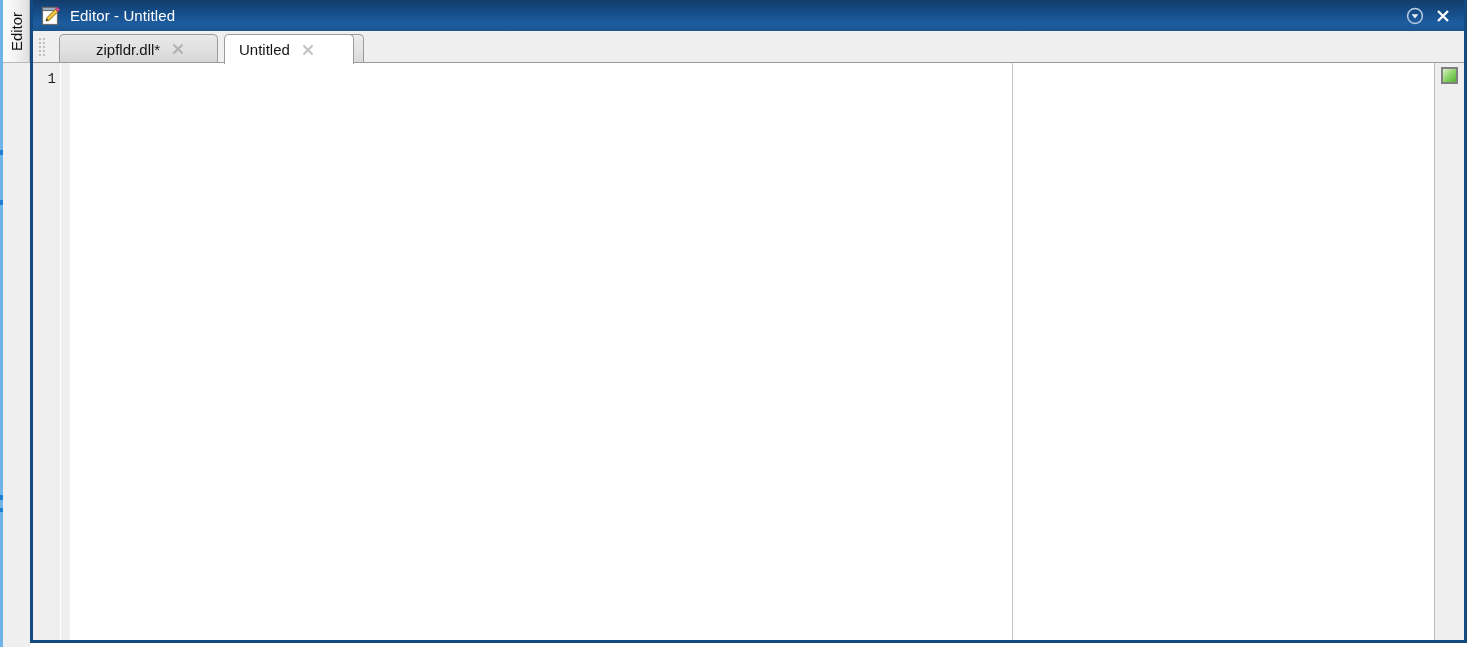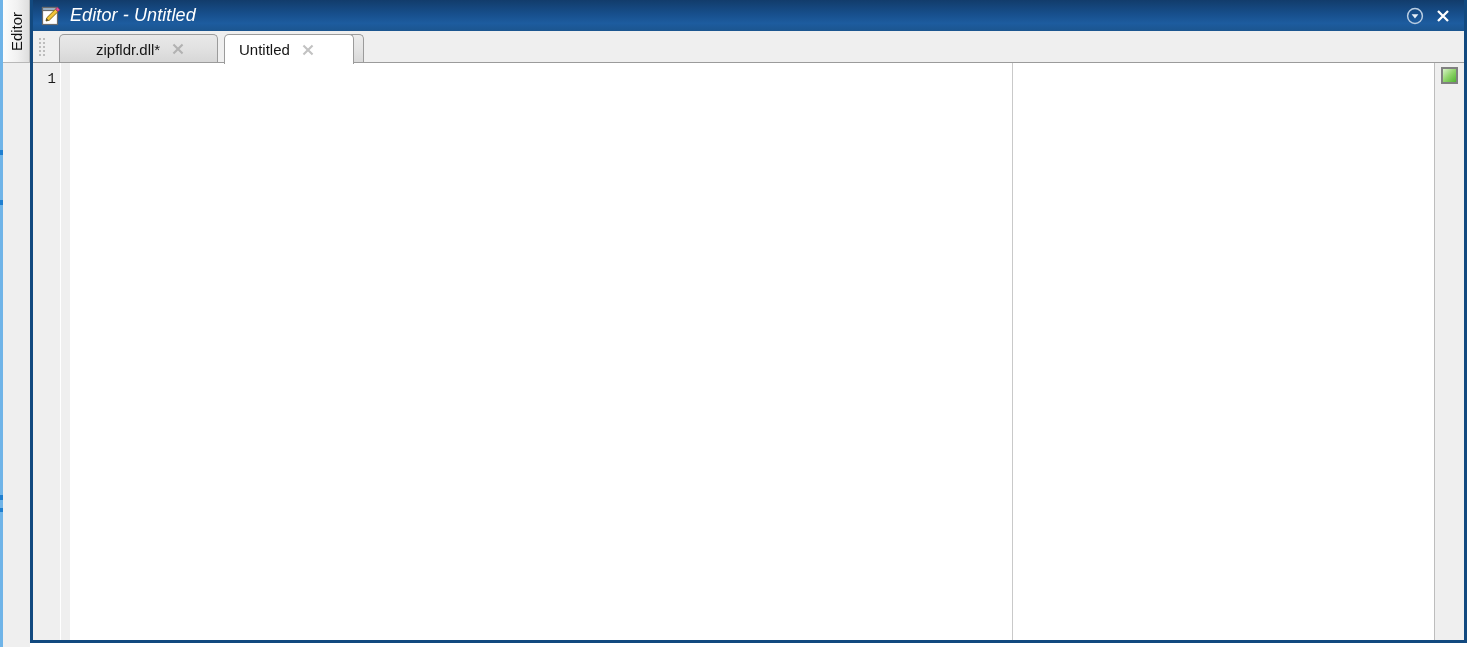--- a/index.html
+++ b/index.html
@@ -104,24 +104,23 @@
   }
   #title-bar .app-icon {
     width: 20px;
     height: 20px;
     flex: 0 0 auto;
     margin-right: 9px;
     position: relative;
   }
   #title-bar .title-text {
     color: #ffffff;
-    font-size: 18px;
+    font-size: 15px;
     letter-spacing: .1px;
     white-space: nowrap;
-    font-style: italic;
   }
   #title-bar .spacer { flex: 1 1 auto; }
   .title-btn {
     width: 26px;
     height: 26px;
     flex: 0 0 auto;
     display: flex;
     align-items: center;
     justify-content: center;
     margin-right: 2px;

